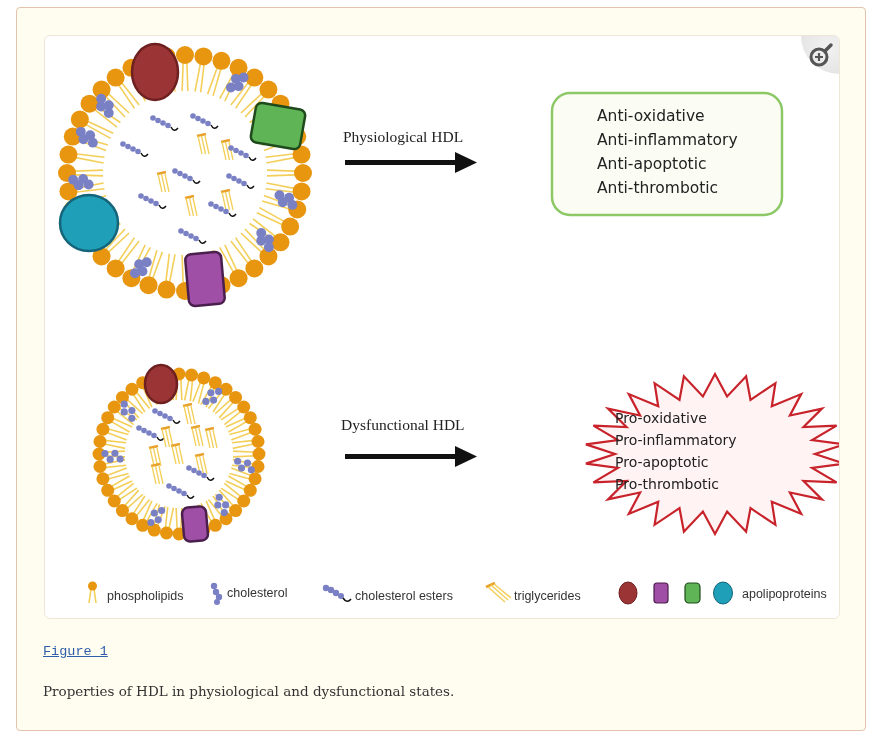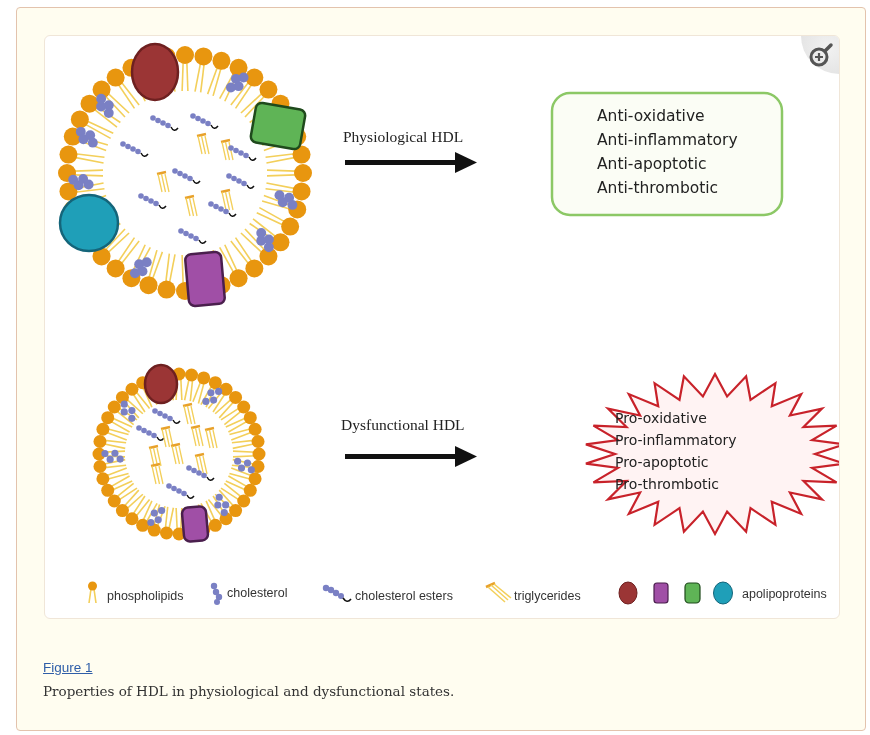--- a/index.html
+++ b/index.html
@@ -6,21 +6,21 @@
   body{width:870px;height:735px;position:relative;overflow:hidden;font-family:"DejaVu Serif",serif;}
   .card{position:absolute;left:16px;top:7px;width:850px;height:724px;background:#fffdf0;border:1px solid #e3c3ad;border-radius:4px;box-sizing:border-box;}
   .figure-box{position:absolute;left:44px;top:35px;width:794px;height:582px;background:#ffffff;border:1px solid #f0e6d8;border-radius:6px;overflow:hidden;}
   .zoom-btn{position:absolute;right:0;top:0;width:38px;height:38px;background:radial-gradient(circle at 70% 30%,#f2f2f2,#e0e0e0);border-bottom-left-radius:38px;cursor:pointer;}
   .zoom-btn svg{position:absolute;left:8px;top:6px;}
   svg text{font-family:"Liberation Serif",serif;}
   .label-serif{font-family:"Liberation Serif",serif;font-size:15.5px;fill:#222;}
   .box-text{font-family:"DejaVu Sans",sans-serif;font-size:15.5px;fill:#222;}
   .box-text-sm{font-family:"DejaVu Sans",sans-serif;font-size:14px;fill:#222;}
   .legend-text{font-family:"Liberation Sans",sans-serif;font-size:12.5px;fill:#333;}
-  .fig-link{position:absolute;left:43px;top:644px;font-family:Liberation Sans, sans-serif;font-size:13.5px;color:#2f5ea8;text-decoration:underline;cursor:pointer;margin-top:16px;}
+  .fig-link{position:absolute;left:43px;top:644px;font-family:Liberation Mono, monospace;font-size:13.5px;color:#2f5ea8;text-decoration:underline;cursor:pointer;}
   .caption{position:absolute;left:43px;top:683px;font-family:"DejaVu Serif",serif;font-size:13.5px;color:#333;}
 </style>
 </head>
 <body>
 
 <div class="card"></div>
 
 <div class="figure-box">
   <svg id="fig" width="794" height="582" viewBox="0 0 794 582">
     <g id="hdl-large">

